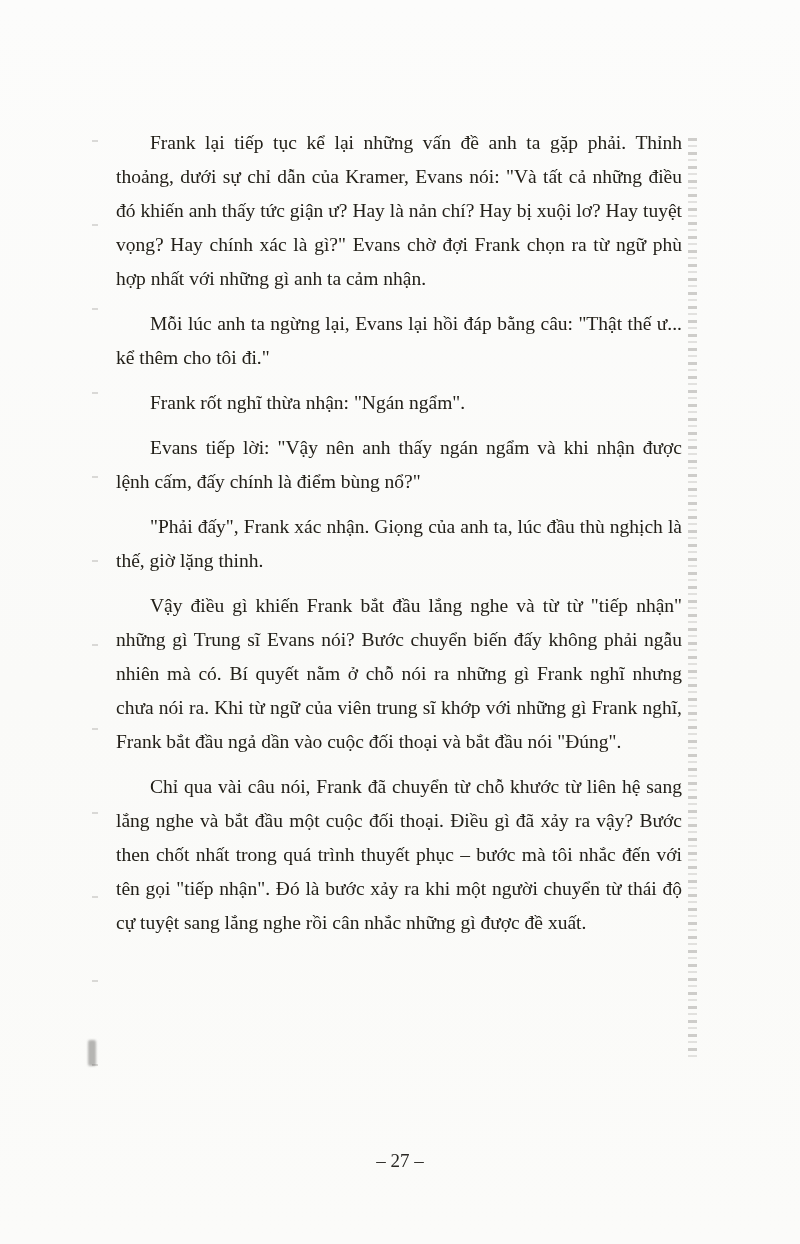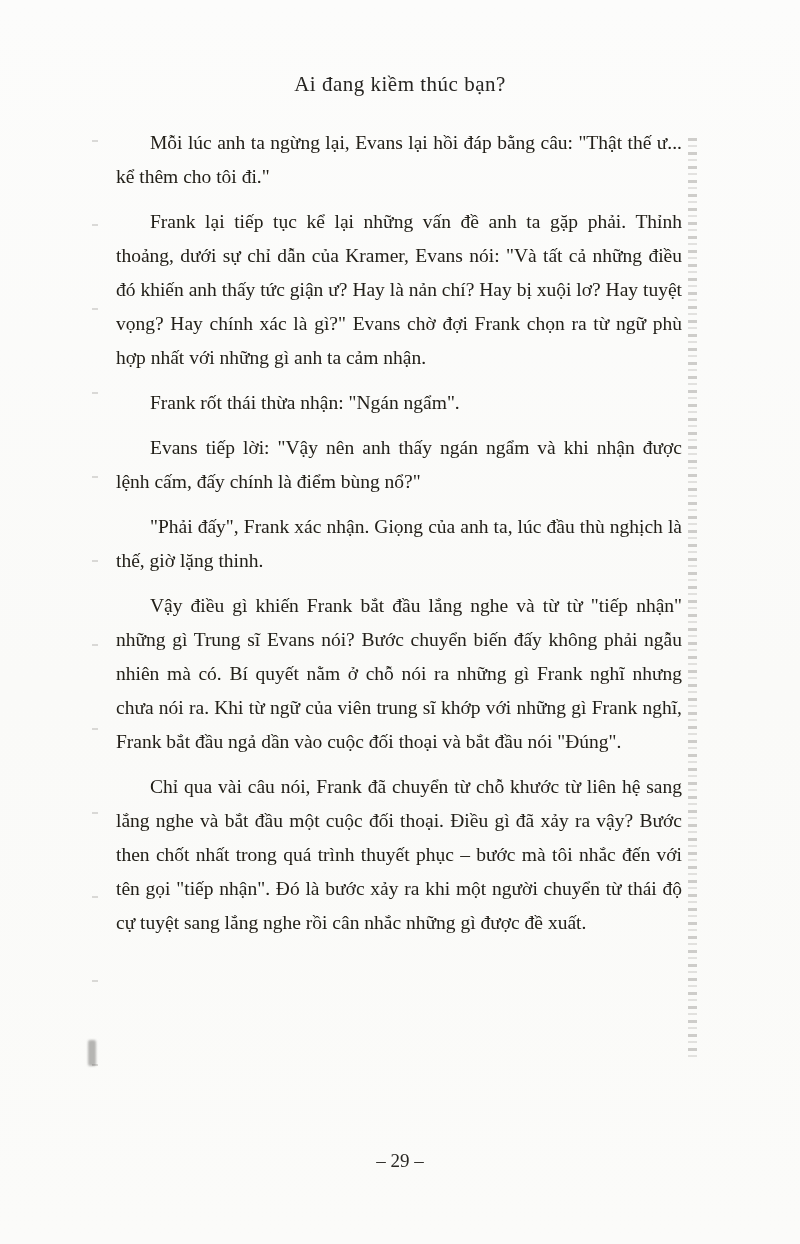--- a/index.html
+++ b/index.html
@@ -105,27 +105,26 @@
 </style>
 </head>
 <body>
 
 <div class="page">
 
   <div class="scan-left"></div>
   <div class="scan-right"></div>
   <div class="scan-smudge"></div>
 
-  <div class="running-header">Ai đang kiềm thúc bạn?</div>
 
   <div class="page-body">
+    <p>Frank lại tiếp tục kể lại những vấn đề anh ta gặp phải. Thỉnh thoảng, dưới sự chỉ dẫn của Kramer, Evans nói: "Và tất cả những điều đó khiến anh thấy tức giận ư? Hay là nản chí? Hay bị xuội lơ? Hay tuyệt vọng? Hay chính xác là gì?" Evans chờ đợi Frank chọn ra từ ngữ phù hợp nhất với những gì anh ta cảm nhận.</p>
     <p>Mỗi lúc anh ta ngừng lại, Evans lại hồi đáp bằng câu: "Thật thế ư... kể thêm cho tôi đi."</p>
-    <p>Frank lại tiếp tục kể lại những vấn đề anh ta gặp phải. Thỉnh thoảng, dưới sự chỉ dẫn của Kramer, Evans nói: "Và tất cả những điều đó khiến anh thấy tức giận ư? Hay là nản chí? Hay bị xuội lơ? Hay tuyệt vọng? Hay chính xác là gì?" Evans chờ đợi Frank chọn ra từ ngữ phù hợp nhất với những gì anh ta cảm nhận.</p>
-    <p>Frank rốt thái thừa nhận: "Ngán ngẩm".</p>
+    <p>Frank rốt nghĩ thừa nhận: "Ngán ngẩm".</p>
     <p>Evans tiếp lời: "Vậy nên anh thấy ngán ngẩm và khi nhận được lệnh cấm, đấy chính là điểm bùng nổ?"</p>
     <p>"Phải đấy", Frank xác nhận. Giọng của anh ta, lúc đầu thù nghịch là thế, giờ lặng thinh.</p>
     <p>Vậy điều gì khiến Frank bắt đầu lắng nghe và từ từ "tiếp nhận" những gì Trung sĩ Evans nói? Bước chuyển biến đấy không phải ngẫu nhiên mà có. Bí quyết nằm ở chỗ nói ra những gì Frank nghĩ nhưng chưa nói ra. Khi từ ngữ của viên trung sĩ khớp với những gì Frank nghĩ, Frank bắt đầu ngả dần vào cuộc đối thoại và bắt đầu nói "Đúng".</p>
     <p>Chỉ qua vài câu nói, Frank đã chuyển từ chỗ khước từ liên hệ sang lắng nghe và bắt đầu một cuộc đối thoại. Điều gì đã xảy ra vậy? Bước then chốt nhất trong quá trình thuyết phục – bước mà tôi nhắc đến với tên gọi "tiếp nhận". Đó là bước xảy ra khi một người chuyển từ thái độ cự tuyệt sang lắng nghe rồi cân nhắc những gì được đề xuất.</p>
   </div>
 
-  <div class="page-number">– 29 –</div>
+  <div class="page-number">– 27 –</div>
 
 </div>
 
 </body></html>

